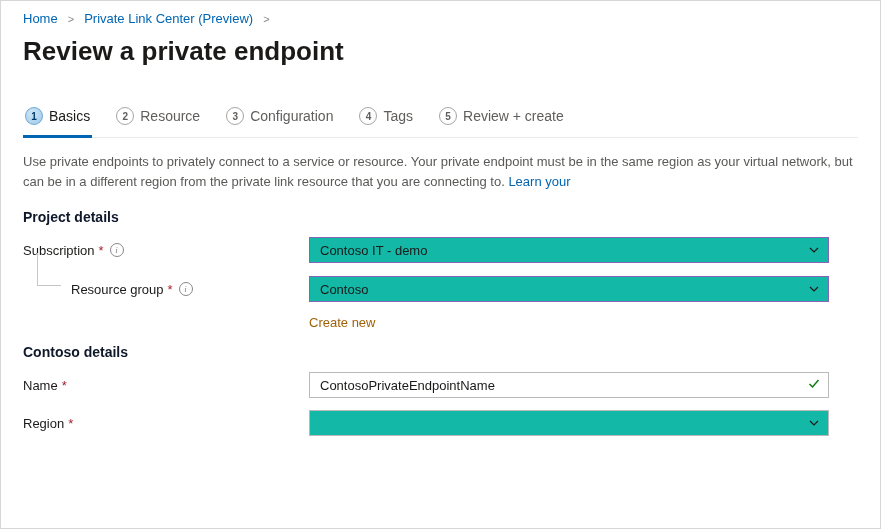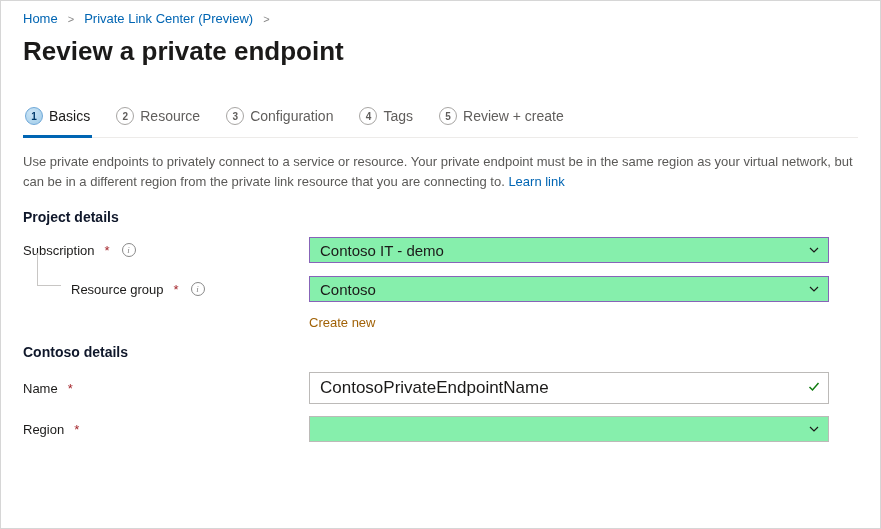--- a/index.html
+++ b/index.html
@@ -76,46 +76,46 @@
     border-left: 1px solid #c8c6c4;
   }
   .indent-spacer::after {
     content: "";
     position: absolute;
     left: 14px; top: 10px;
     width: 24px; height: 0;
     border-top: 1px solid #c8c6c4;
   }
   .field-label {
-    flex: 0 0 286px; display: flex; align-items: center; gap: 10px;
+    flex: 0 0 286px; display: flex; align-items: center; gap: 4px;
     font-size: 13px; color: #1b1a19;
   }
   .field-row.indented .field-label { flex: 0 0 238px; text-align: right; }
   .req { color: #a4262c; }
   .info-icon {
     width: 14px; height: 14px; border-radius: 50%;
     border: 1px solid #888; color: #888;
     display: inline-flex; align-items: center; justify-content: center;
     font-size: 9px; font-style: italic; font-family: Georgia, serif;
     cursor: help; margin-left: 2px;
   }
   .field-control { flex: 1; max-width: 520px; }
 
   .select {
     position: relative; width: 100%;
-    border: 1px solid #bcbab8; background: #86efac;
+    border: 1px solid #bcbab8; background: #14b8a6;
     height: 26px; display: flex; align-items: center;
-    padding: 0 28px 0 10px; font-size: 15px; color: #1b1a19;
+    padding: 0 28px 0 10px; font-size: 13px; color: #1b1a19;
     cursor: pointer;
   }
   .select.purple { border-color: #8764b8; }
   .input-text {
-    width: 100%; height: 32px;
+    width: 100%; height: 26px;
     border: 1px solid #bcbab8; background: #fff;
-    padding: 0 28px 0 10px; font-size: 17px; color: #1b1a19;
+    padding: 0 28px 0 10px; font-size: 13px; color: #1b1a19;
     font-family: inherit; outline: none;
   }
   .chevron {
     position: absolute; right: 8px; top: 50%; transform: translateY(-50%);
     pointer-events: none;
   }
   .chevron svg { display: block; }
 
   .input-wrap { position: relative; width: 100%; }
   .check-icon {
@@ -161,21 +161,21 @@
       <span class="num">4</span>
       <span>Tags</span>
     </div>
     <div class="tab">
       <span class="num">5</span>
       <span>Review + create</span>
     </div>
   </div>
 
   <p class="description">
-    <span>Use private endpoints to privately connect to a service or resource. Your private endpoint must be in the same region as your virtual network, but can be in a different region from the private link resource that you are connecting to.  </span><a href="#">Learn link</a>
+    <span>Use private endpoints to privately connect to a service or resource. Your private endpoint must be in the same region as your virtual network, but can be in a different region from the private link resource that you are connecting to.  </span><a href="#">Learn your</a>
   </p>
 
   <div class="section-heading">Project details</div>
 
   <div class="field-row">
     <div class="field-label">
       <span>Subscription</span>
       <span class="req">*</span>
       <span class="info-icon">i</span>
     </div>

